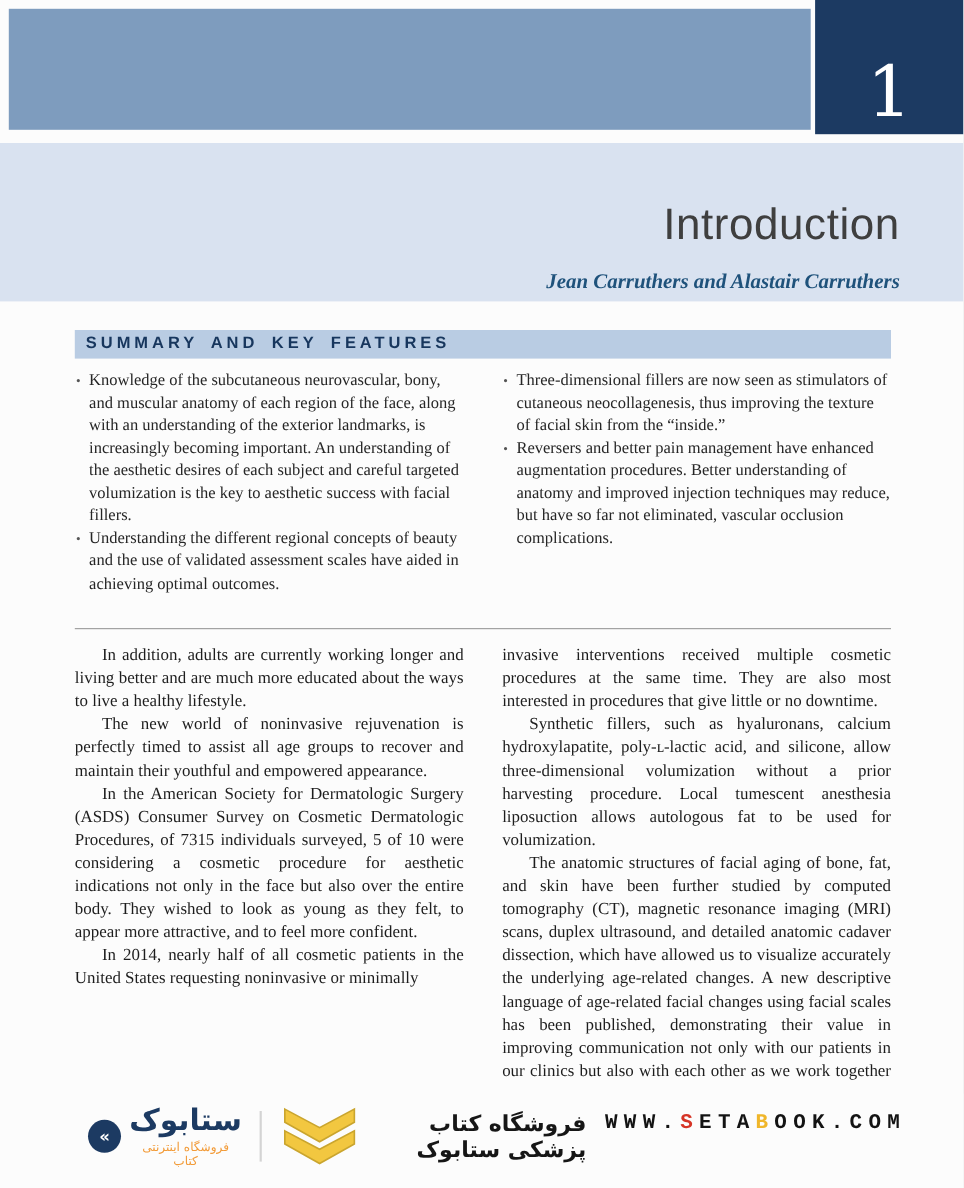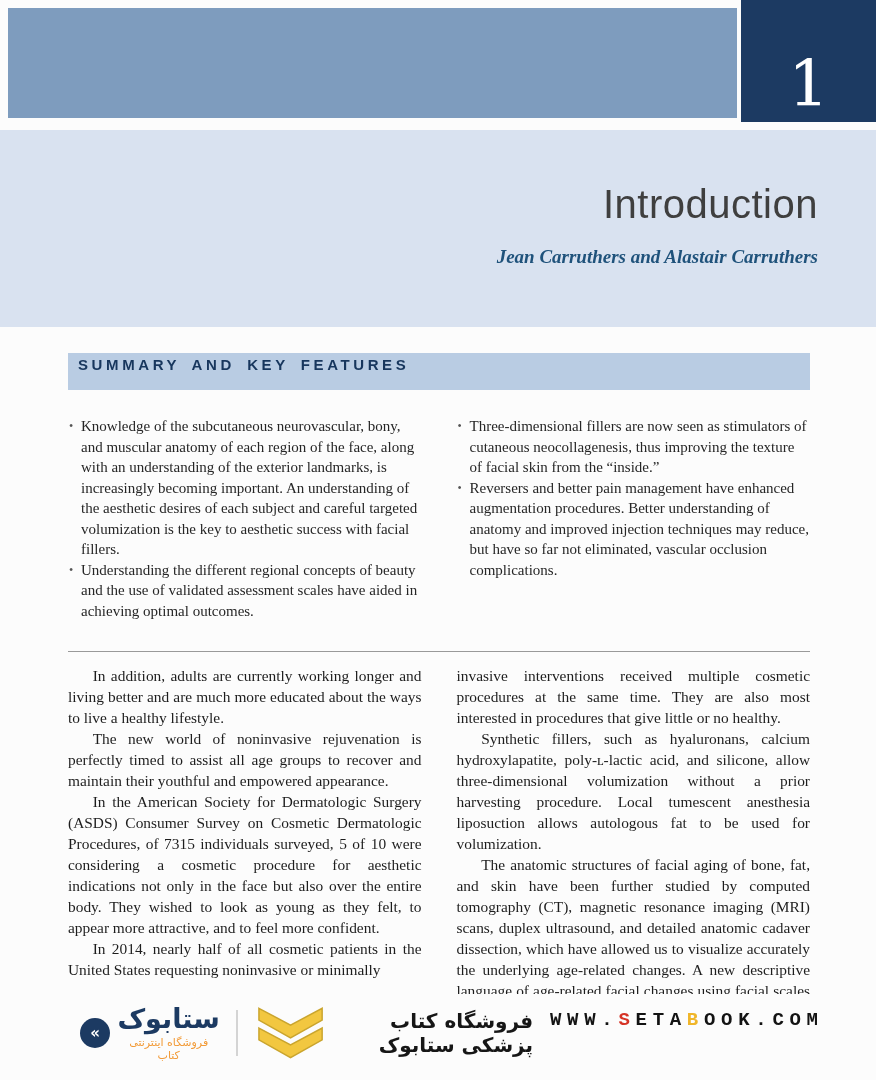--- a/index.html
+++ b/index.html
@@ -27,48 +27,48 @@
   }
   .chapter-number {
     font-family:"DejaVu Serif", serif;
     font-size:64px; line-height:1; color:#ffffff;
   }
 
   
   .title-band {
     position:relative;
     margin-top:8px;
-    height:197px;
+    height:144px;
     background:#d9e2f0;
     padding-left:16px;
   }
   .page-title {
     position:absolute; right:58px; top:52px;
     font-family:"Liberation Sans", sans-serif;
     font-weight:400; font-size:40px; letter-spacing:0.5px;
     color:#3f3f3f;
   }
   .authors {
     position:absolute; right:58px; top:116px;
     font-family:"Liberation Serif", serif;
     font-style:italic; font-weight:700; font-size:19px;
     color:#1f527b;
   }
 
   
   .summary { margin:26px 66px 0 68px; }
-  .summary-bar { background:#b9cce3; padding:3px 10px 16px; }
+  .summary-bar { background:#b9cce3; padding:3px 10px 5px; }
   .summary-heading {
     font-family:"Liberation Sans", sans-serif;
     font-weight:700; font-size:15px;
     letter-spacing:0.24em; word-spacing:0.3em;
     color:#17365d;
   }
   .summary-cols { display:flex; gap:35px; margin-top:10px; }
-  .summary-col { flex:1;margin-top:16px; }
+  .summary-col { flex:1; }
   ul.bullets {
     list-style:none;
     font-family:"Liberation Serif", serif;
     font-size:15px; line-height:20.5px; color:#262626;
   }
   ul.bullets li { position:relative; padding-left:13px; margin:0; }
   ul.bullets li::before {
     content:"•";
     position:absolute; left:1px; top:0;
     color:#555; font-size:12px;
@@ -173,21 +173,21 @@
   <hr class="body-rule">
 
   <section class="body-cols">
     <div class="body-col">
       <p class="indent">In addition, adults are currently working longer and living better and are much more educated about the ways to live a healthy lifestyle.</p>
       <p class="indent">The new world of noninvasive rejuvenation is perfectly timed to assist all age groups to recover and maintain their youthful and empowered appearance.</p>
       <p class="indent">In the American Society for Dermatologic Surgery (ASDS) Consumer Survey on Cosmetic Dermatologic Procedures, of 7315 individuals surveyed, 5 of 10 were considering a cosmetic procedure for aesthetic indications not only in the face but also over the entire body. They wished to look as young as they felt, to appear more attractive, and to feel more confident.</p>
       <p class="indent">In 2014, nearly half of all cosmetic patients in the United States requesting noninvasive or minimally</p>
     </div>
     <div class="body-col">
-      <p>invasive interventions received multiple cosmetic procedures at the same time. They are also most interested in procedures that give little or no healthy.</p>
+      <p>invasive interventions received multiple cosmetic procedures at the same time. They are also most interested in procedures that give little or no downtime.</p>
       <p class="indent">Synthetic fillers, such as hyaluronans, calcium hydroxylapatite, poly-ʟ-lactic acid, and silicone, allow three-dimensional volumization without a prior harvesting procedure. Local tumescent anesthesia liposuction allows autologous fat to be used for volumization.</p>
       <p class="indent">The anatomic structures of facial aging of bone, fat, and skin have been further studied by computed tomography (CT), magnetic resonance imaging (MRI) scans, duplex ultrasound, and detailed anatomic cadaver dissection, which have allowed us to visualize accurately the underlying age-related changes. A new descriptive language of age-related facial changes using facial scales has been published, demonstrating their value in improving communication not only with our patients in our clinics but also with each other as we work together toward better treatments.</p>
     </div>
   </section>
 
   <footer class="page-footer">
 
     <div class="logo-group">
       <span class="logo-circle">«</span>
       <span class="logo-text-block">

